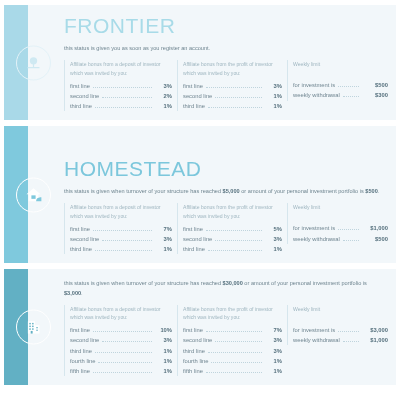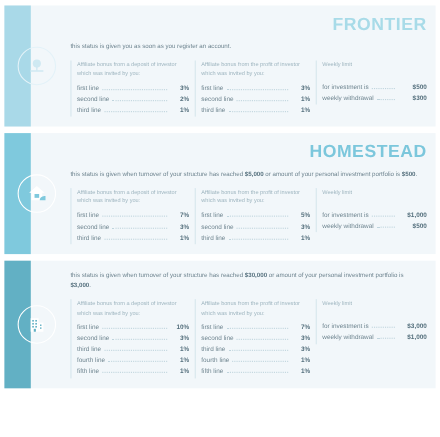--- a/index.html
+++ b/index.html
@@ -58,29 +58,28 @@
   .card-1 .badge { border-color: #e3f2f8; }
   .badge svg { display: block; }
 
   .body {
     flex: 1 1 auto;
     padding: 10px 8px 9px 36px;
     min-width: 0;
   }
 
   .title {
-    font-size: 16px;
+    font-size: 21px;
     letter-spacing: 0.5px;
-    font-weight: 700;
+    font-weight: 400;
     margin: 0 0 7px 0;
     line-height: 1.05;
-    text-align: right;
   }
   .card-1 .title { color: #a8dbe8; }
-  .card-2 .title { color: #7cc7dc; }
+  .card-2 .title { color: #7cc7dc; margin-top: 22px; }
   .card-3 .title { color: #5fafc4; }
 
   .desc {
     font-size: 5.6px;
     line-height: 1.65;
     color: #6f8590;
     margin: 0 0 7px 0;
     max-width: 320px;
   }
   .desc b { color: #55707d; font-weight: bold; }

